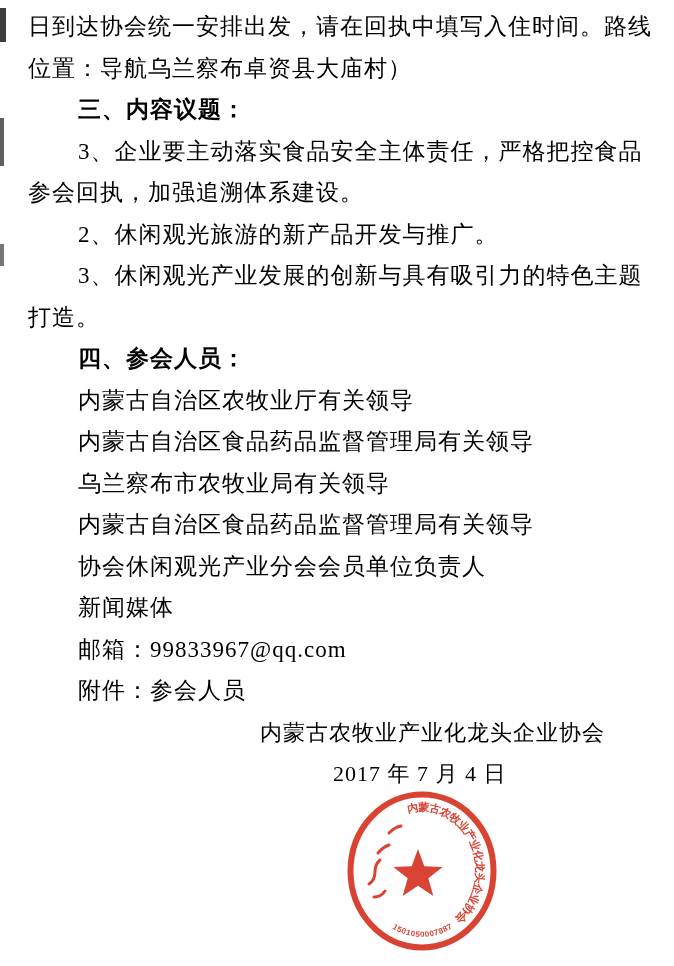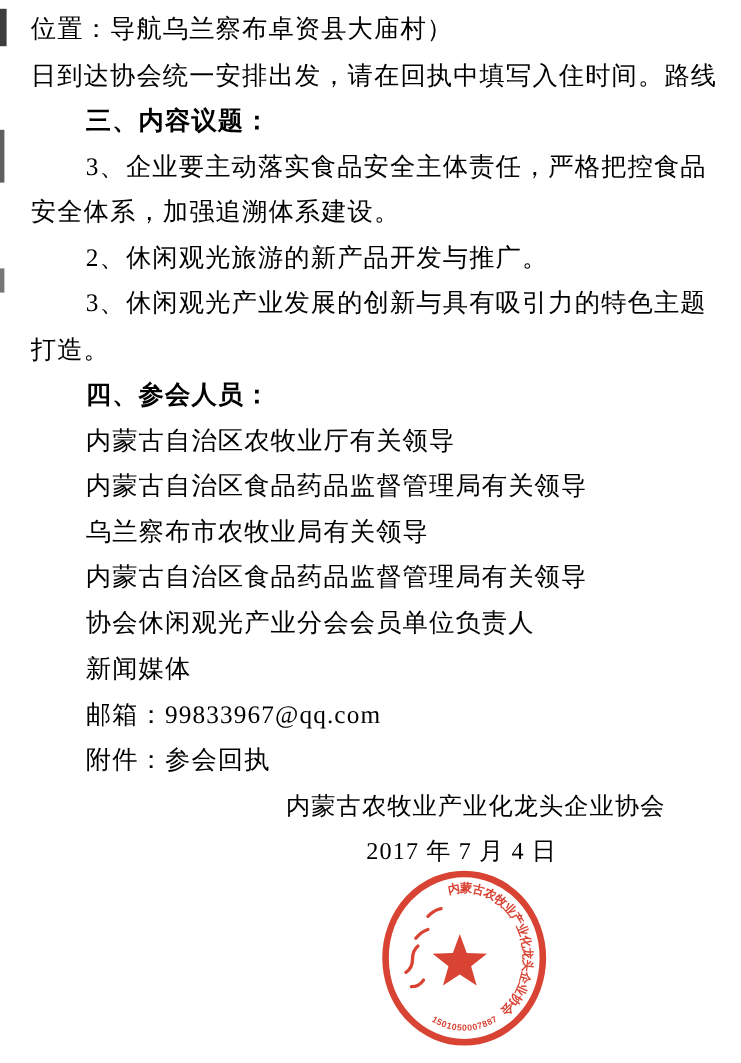--- a/index.html
+++ b/index.html
@@ -43,40 +43,40 @@
 </style>
 </head>
 <body>
 
 <div class="page">
 
   <div class="artifact a1"></div>
   <div class="artifact a2"></div>
   <div class="artifact a3"></div>
 
+  <div class="line">日到达协会统一安排出发，请在回执中填写入住时间。路线</div>
   <div class="line">位置：导航乌兰察布卓资县大庙村）</div>
-  <div class="line">日到达协会统一安排出发，请在回执中填写入住时间。路线</div>
 
   <div class="line indent heading">三、内容议题：</div>
   <div class="line indent">3、企业要主动落实食品安全主体责任，严格把控食品</div>
-  <div class="line">安全体系，加强追溯体系建设。</div>
+  <div class="line">参会回执，加强追溯体系建设。</div>
   <div class="line indent">2、休闲观光旅游的新产品开发与推广。</div>
   <div class="line indent">3、休闲观光产业发展的创新与具有吸引力的特色主题</div>
   <div class="line">打造。</div>
 
   <div class="line indent heading">四、参会人员：</div>
   <div class="line indent">内蒙古自治区农牧业厅有关领导</div>
   <div class="line indent">内蒙古自治区食品药品监督管理局有关领导</div>
   <div class="line indent">乌兰察布市农牧业局有关领导</div>
   <div class="line indent">内蒙古自治区食品药品监督管理局有关领导</div>
   <div class="line indent">协会休闲观光产业分会会员单位负责人</div>
   <div class="line indent">新闻媒体</div>
 
   <div class="line indent">邮箱：99833967@qq.com</div>
-  <div class="line indent">附件：参会回执</div>
+  <div class="line indent">附件：参会人员</div>
 
   <div class="line sig">内蒙古农牧业产业化龙头企业协会</div>
   <div class="line date">2017 年 7 月 4 日</div>
 
   <div class="seal">
     <svg viewBox="0 0 156 166" xmlns="http://www.w3.org/2000/svg">
       <defs>
         <path id="arcTop" d="M 64 24 A 54 60 0 0 1 112.7 128"></path>
         <path id="arcBottom" d="M 48 139.2 A 60 66 0 0 0 108 139.2"></path>
       </defs>

